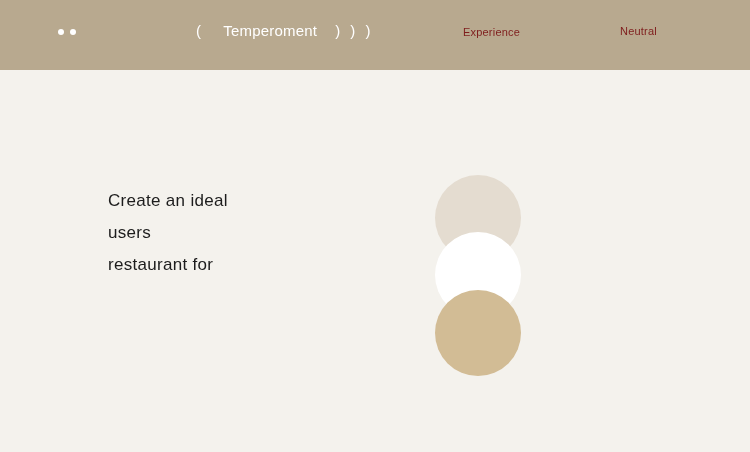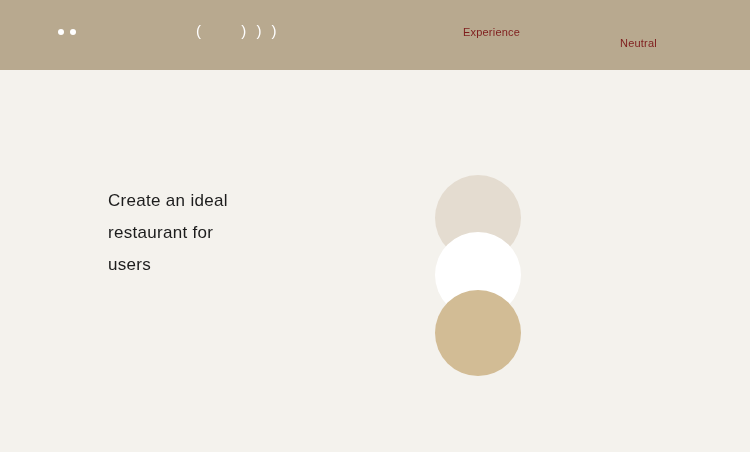--- a/index.html
+++ b/index.html
@@ -76,21 +76,20 @@
     letter-spacing: 0.2px;
     white-space: nowrap;
   }
   .nav-experience {
     left: 463px;
     top: 26px;
   }
   .nav-neutral {
     left: 620px;
     top: 25px;
-    margin-top: 12px;
   }
 
   
   .headline {
     position: absolute;
     left: 108px;
     top: 185px;
     width: 230px;
     color: #1C1C1C;
     font-family: Liberation Sans, sans-serif;
@@ -142,36 +141,37 @@
 
   <div class="header">
 
     <div class="dots">
       <span class="dot"></span>
       <span class="dot"></span>
     </div>
 
     <div class="nav-temperament">
       <span class="paren-open">(</span>
+      <span>Temperoment</span>
       <span class="paren-group">
         <span>)</span>
         <span>)</span>
         <span>)</span>
       </span>
     </div>
 
     <div class="nav-item nav-experience">Experience</div>
     <div class="nav-item nav-neutral">Neutral</div>
 
   </div>
 
   <div class="headline">
     <span class="headline-line">Create an ideal</span>
+    <span class="headline-line">users</span>
     <span class="headline-line">restaurant for</span>
-    <span class="headline-line">users</span>
   </div>
 
   <div class="circles">
     <div class="circle circle-top"></div>
     <div class="circle circle-mid"></div>
     <div class="circle circle-bottom"></div>
   </div>
 
 </div>
 

